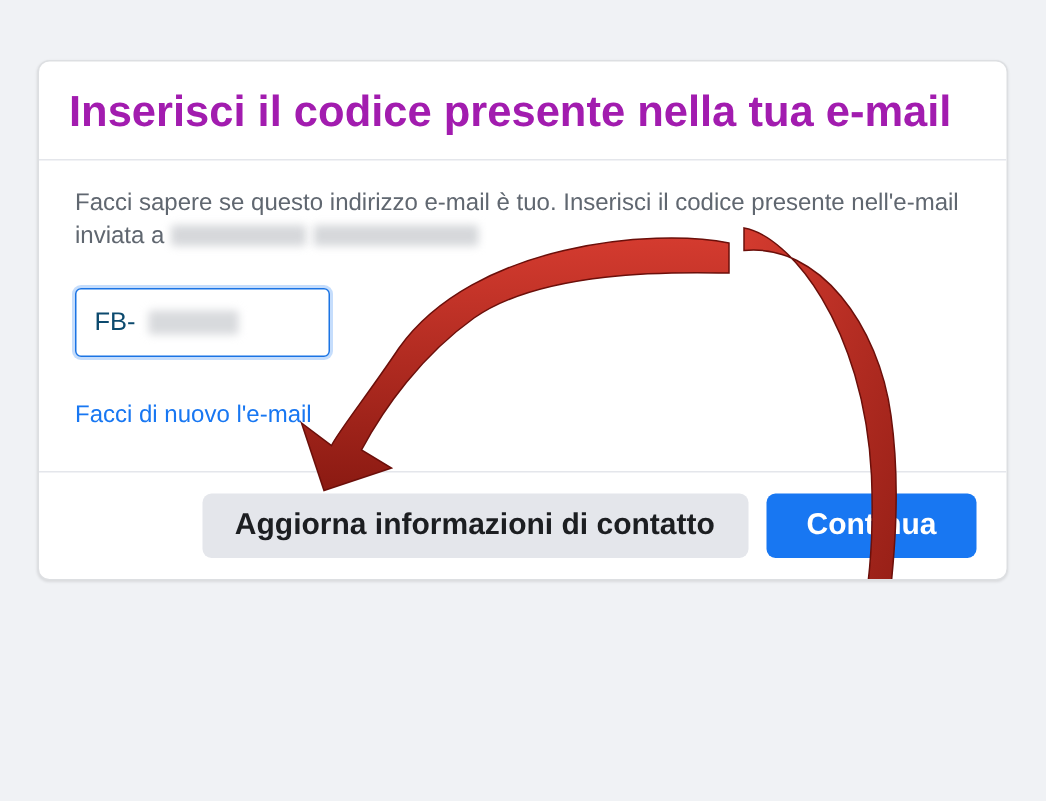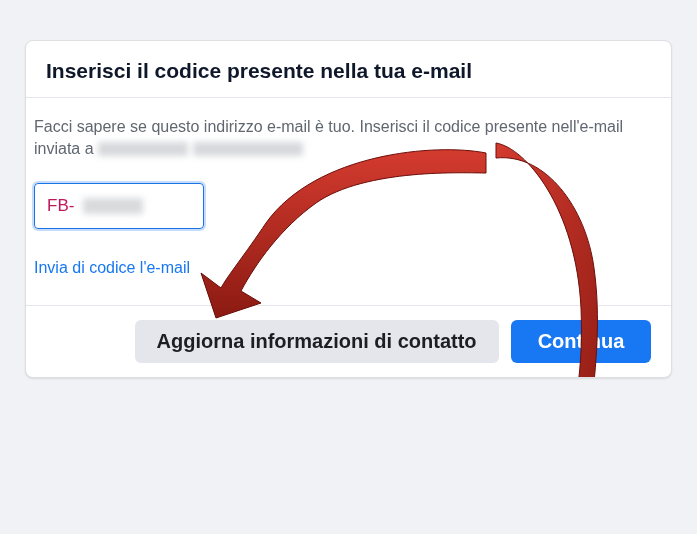--- a/index.html
+++ b/index.html
@@ -16,26 +16,26 @@
       border-radius: 8px;
       box-shadow: 0 1px 2px rgba(0,0,0,0.1);
       overflow: hidden;
       position: relative;
     }
     .card-header {
       padding: 18px 20px 14px 20px;
       border-bottom: 1px solid #e4e6eb;
     }
     .card-title {
-      font-size: 21px;
+      font-size: 29px;
       font-weight: 700;
-      color: #0f172a;
+      color: #a21caf;
     }
     .card-body {
-      padding: 18px 20px 28px 8px;
+      padding: 18px 20px 28px 24px;
       position: relative;
     }
     .instruction {
       font-size: 16px;
       color: #606770;
       line-height: 1.35;
       margin-bottom: 24px;
     }
     .blur-mask {
       display: inline-block;
@@ -52,21 +52,21 @@
       display: inline-block;
       border: 1px solid #1b74e4;
       border-radius: 4px;
       padding: 12px 12px;
       width: 170px;
       box-shadow: 0 0 0 2px rgba(24,119,242,0.25);
       margin-bottom: 30px;
     }
     .input-prefix {
       font-size: 17px;
-      color: #be185d;
+      color: #0c4a6e;
       display: inline-block;
       vertical-align: middle;
     }
     .input-blur {
       display: inline-block;
       width: 60px;
       height: 16px;
       background: #d8dadd;
       filter: blur(3px);
       vertical-align: middle;
@@ -136,21 +136,21 @@
       <span>Facci sapere se questo indirizzo e-mail è tuo. Inserisci il codice presente nell'e-mail inviata a </span>
       <span class="blur-mask blur1"></span>
       <span class="blur-mask blur2"></span>
     </p>
 
     <div class="input-wrap">
       <span class="input-prefix">FB-</span>
       <span class="input-blur"></span>
     </div>
 
-    <a class="resend-link">Invia di codice l'e-mail</a>
+    <a class="resend-link">Facci di nuovo l'e-mail</a>
 
     
     <svg class="arrow-svg arrow1" viewBox="0 0 320 200">
       <defs>
         <linearGradient id="redgrad1" x1="0" y1="0" x2="0" y2="1">
           <stop offset="0%" stop-color="#d43b2f"></stop>
           <stop offset="100%" stop-color="#8b1a12"></stop>
         </linearGradient>
       </defs>
       <path d="M 300 20

